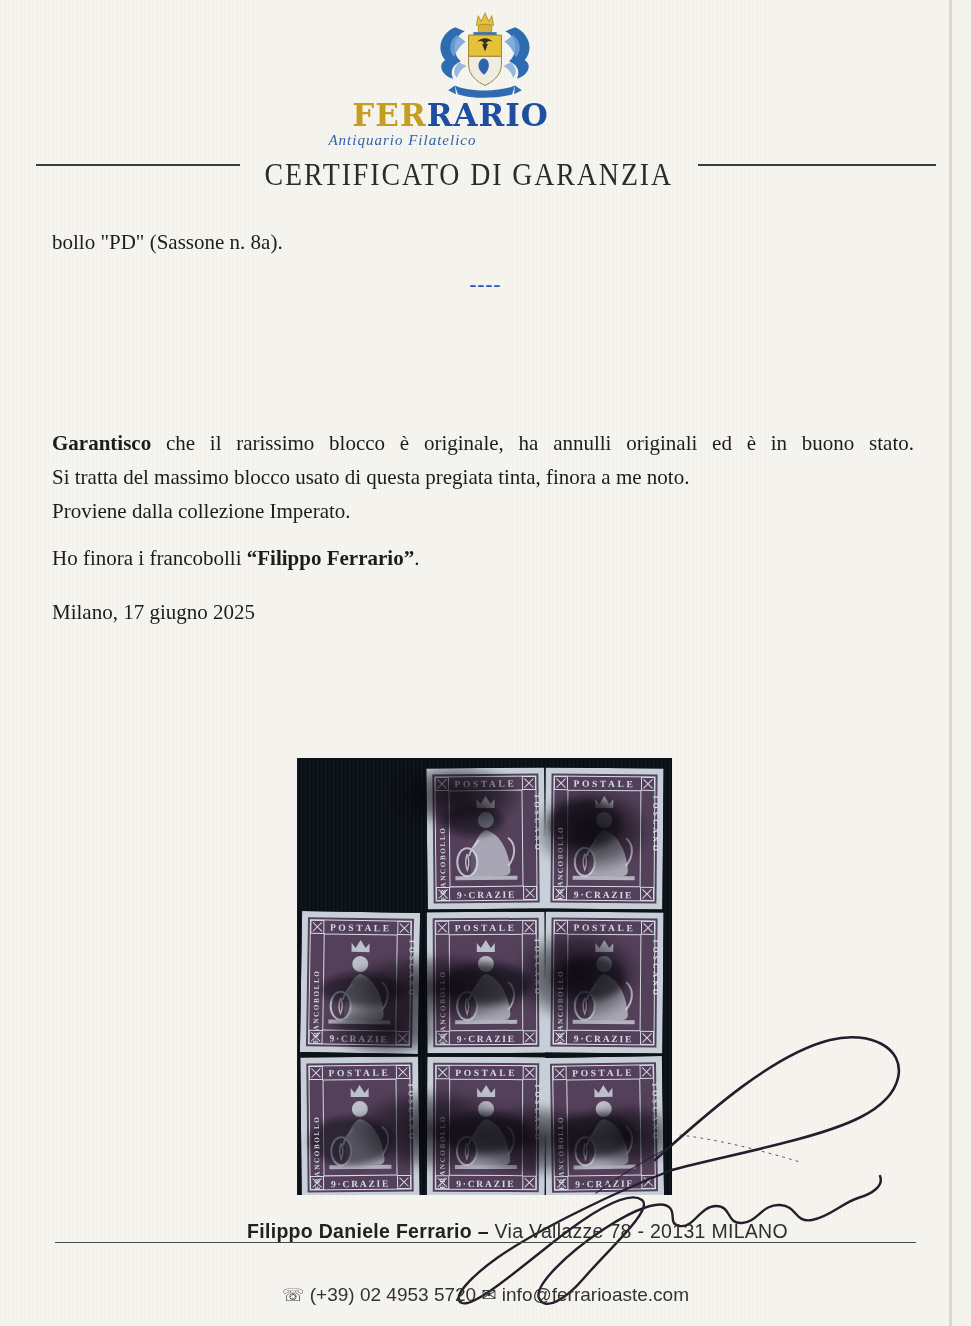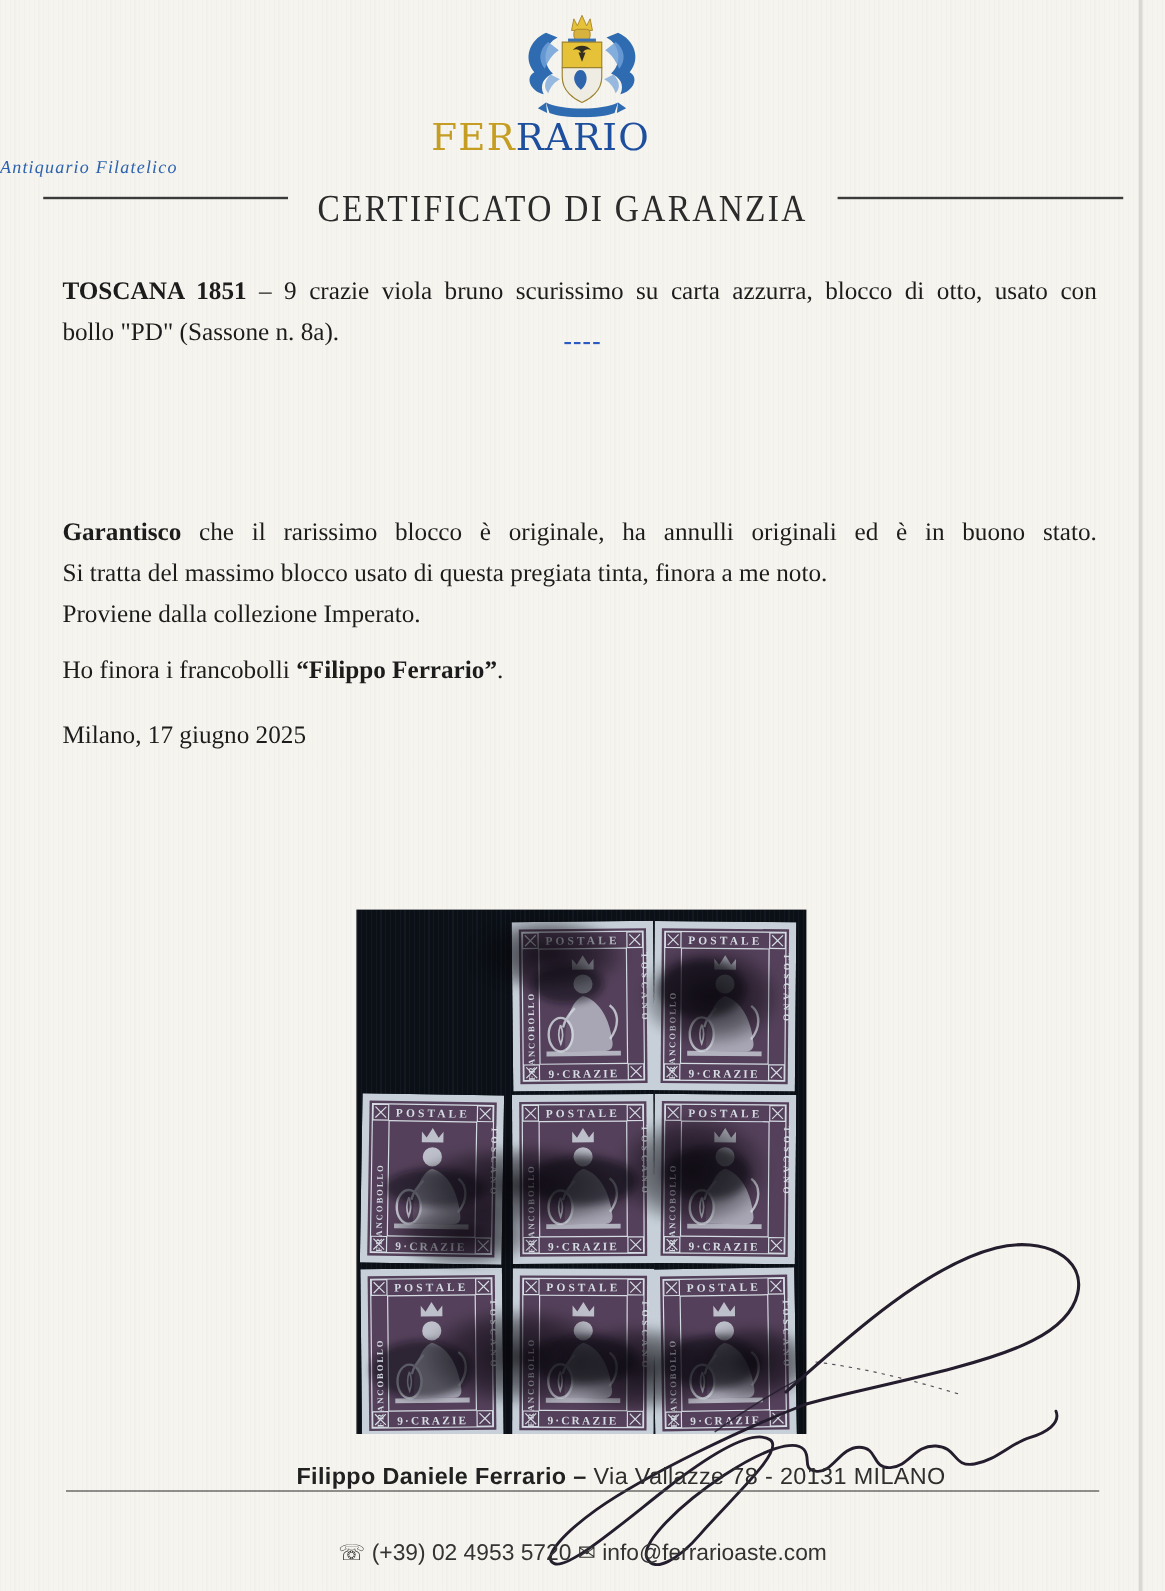--- a/index.html
+++ b/index.html
@@ -12,24 +12,24 @@
     position:relative;width:971px;height:1326px;overflow:hidden;
     background:
       repeating-linear-gradient(90deg, rgba(60,55,45,.018) 0 1px, rgba(0,0,0,0) 1px 4px),
       var(--paper);
     font-family:"Liberation Serif", serif;color:var(--ink);
   }
   .abs{position:absolute;}
   
   #crest{left:420px;top:6px;width:130px;height:92px;}
   #brand{left:0;top:97px;width:901px;text-align:center;
-    font-family:"DejaVu Serif", serif;font-weight:normal;font-size:31px;letter-spacing:1px;}
+    font-family:"DejaVu Serif", serif;font-weight:bold;font-size:31px;letter-spacing:1px;}
   #brand .g{color:var(--gold);} #brand .b{color:var(--blue);}
-  #tagline{left:0;top:132px;width:771px;
-    font-style:italic;font-size:15px;letter-spacing:1px;color:#2D63AE;}
+  #tagline{left:0;top:132px;width:771px;text-align:center;
+    font-style:italic;font-size:15px;letter-spacing:1px;color:#2D63AE;padding-left:17px;}
   
   #titlebar{left:36px;top:158px;width:900px;display:flex;}
   .rule{height:0;border-top:2px solid #3B3B3B;}
   #rule-l{width:242px;margin-right:16px;margin-top:6px;}
   #rule-r{width:238px;margin-left:16px;margin-top:6px;flex:0 0 auto;}
   #cert-title{flex:1;text-align:center;font-size:29px;letter-spacing:2px;color:#2B2B2B;
     transform:scale(.96,1.1);white-space:nowrap;}
   
   .para{left:52px;width:862px;font-size:21px;line-height:34px;}
   .jline{text-align:justify;text-align-last:justify;}
@@ -88,21 +88,20 @@
   <div id="brand" class="abs"><span class="g">FER</span><span class="b">RARIO</span></div>
   <div id="tagline" class="abs">Antiquario Filatelico</div>
 
   <div id="titlebar" class="abs">
     <div id="rule-l" class="rule"></div>
     <div id="cert-title">CERTIFICATO DI GARANZIA</div>
     <div id="rule-r" class="rule"></div>
   </div>
 
   <div class="abs para" style="top:225px">
-    <div class="jline"><b>TOSCANA 1851</b><span> – 9 crazie viola bruno scurissimo su carta azzurra, blocco di otto, usato con</span></div>
     <div class="lline">bollo "PD" (Sassone n. 8a).</div>
   </div>
 
   <div id="sep-dashes" class="abs">----</div>
 
   <div class="abs para" style="top:330px">
   </div>
 
   <div class="abs para" style="top:426px">
     <div class="jline"><b>Garantisco</b><span> che il rarissimo blocco è originale, ha annulli originali ed è in buono stato.</span></div>

